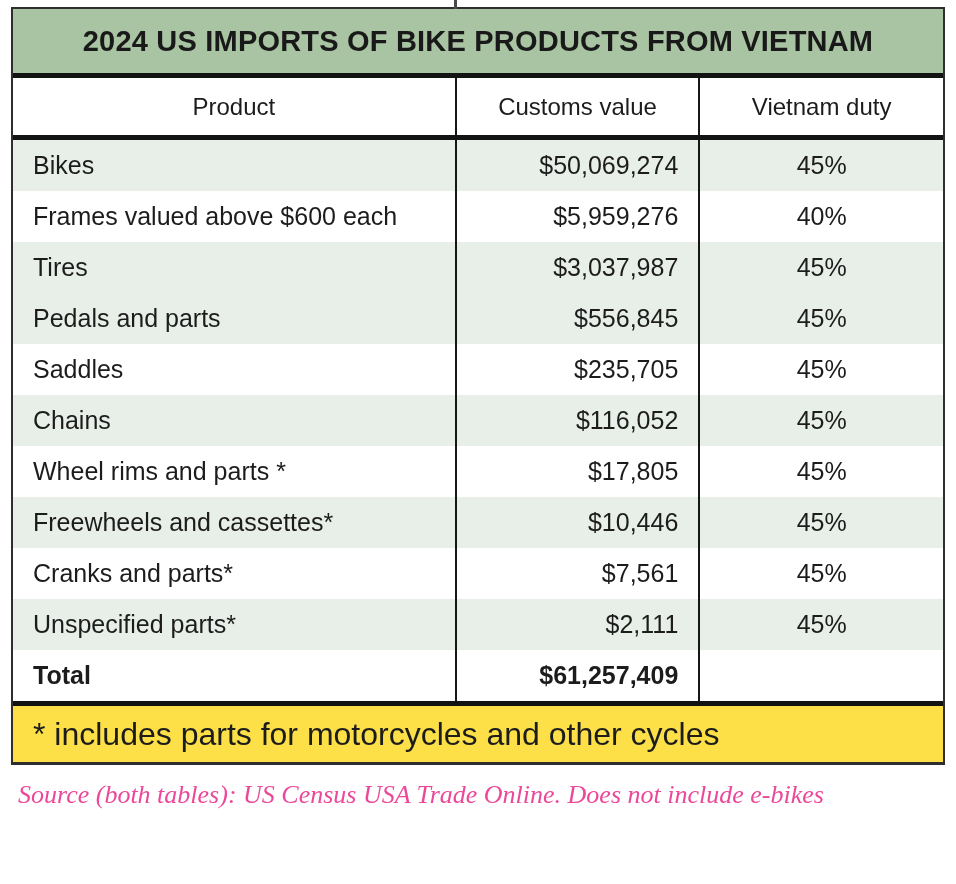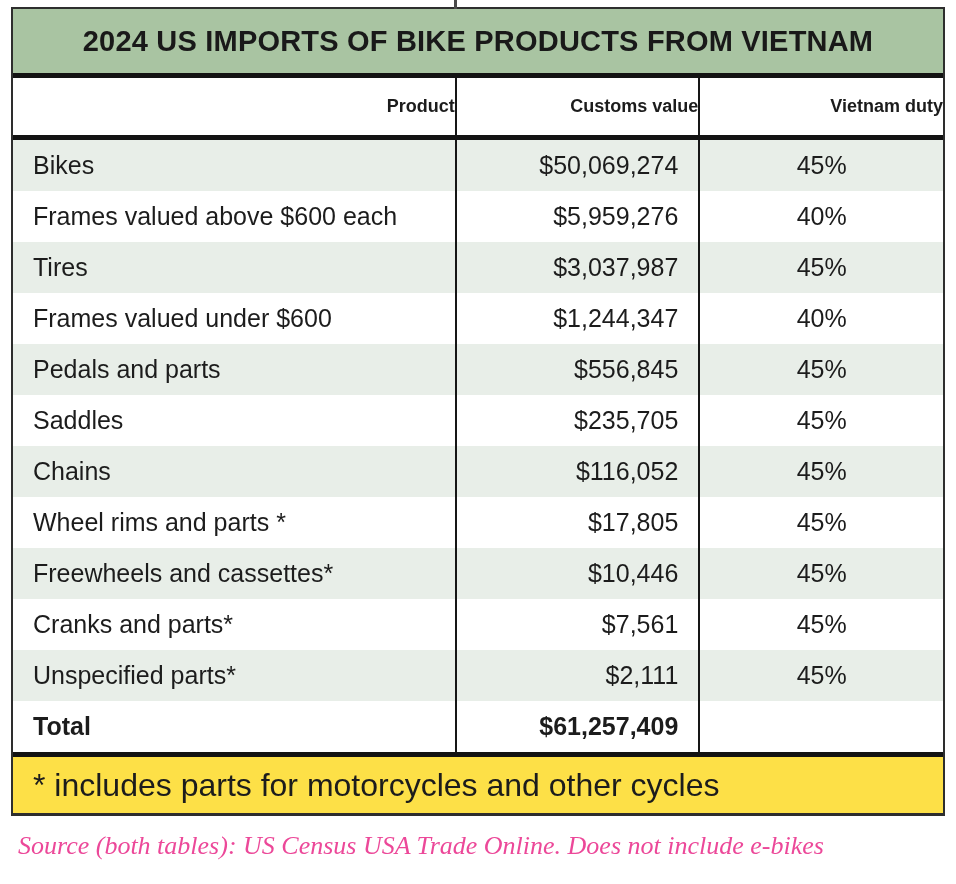--- a/index.html
+++ b/index.html
@@ -22,21 +22,21 @@
     background:var(--title-bg);
     height:64px;display:flex;align-items:center;justify-content:center;
     font-size:29px;font-weight:bold;letter-spacing:0.2px;color:#191919;
     border-bottom:5px solid var(--rule);
   }
   table{width:100%;border-collapse:collapse;table-layout:fixed;}
   col.c-product{width:47.6%;}
   col.c-value{width:26.2%;}
   col.c-duty{width:26.2%;}
   thead th{
-    height:57px;font-size:18px;font-weight:bold;text-align:right;
+    height:57px;font-size:24px;font-weight:normal;text-align:center;
     background:#ffffff;border-bottom:5px solid var(--rule);padding:0;
   }
   th + th, td + td{border-left:2px solid #161616;}
   tbody td{height:51px;font-size:25px;padding:0;vertical-align:middle;}
   td.product{text-align:left;padding-left:20px;margin-left:17px;}
   td.value{text-align:right;padding-right:20px;}
   td.duty{text-align:center;}
   tr.shaded{background:var(--row-alt);}
   tr.total td{font-weight:bold;}
   tfoot td{
@@ -80,25 +80,20 @@
           <tr>
             <td class="product">Frames valued above $600 each</td>
             <td class="value">$5,959,276</td>
             <td class="duty">40%</td>
           </tr>
           <tr class="shaded">
             <td class="product">Tires</td>
             <td class="value">$3,037,987</td>
             <td class="duty">45%</td>
           </tr>
-          <tr>
-            <td class="product">Frames valued under $600</td>
-            <td class="value">$1,244,347</td>
-            <td class="duty">40%</td>
-          </tr>
           <tr class="shaded">
             <td class="product">Pedals and parts</td>
             <td class="value">$556,845</td>
             <td class="duty">45%</td>
           </tr>
           <tr>
             <td class="product">Saddles</td>
             <td class="value">$235,705</td>
             <td class="duty">45%</td>
           </tr>

